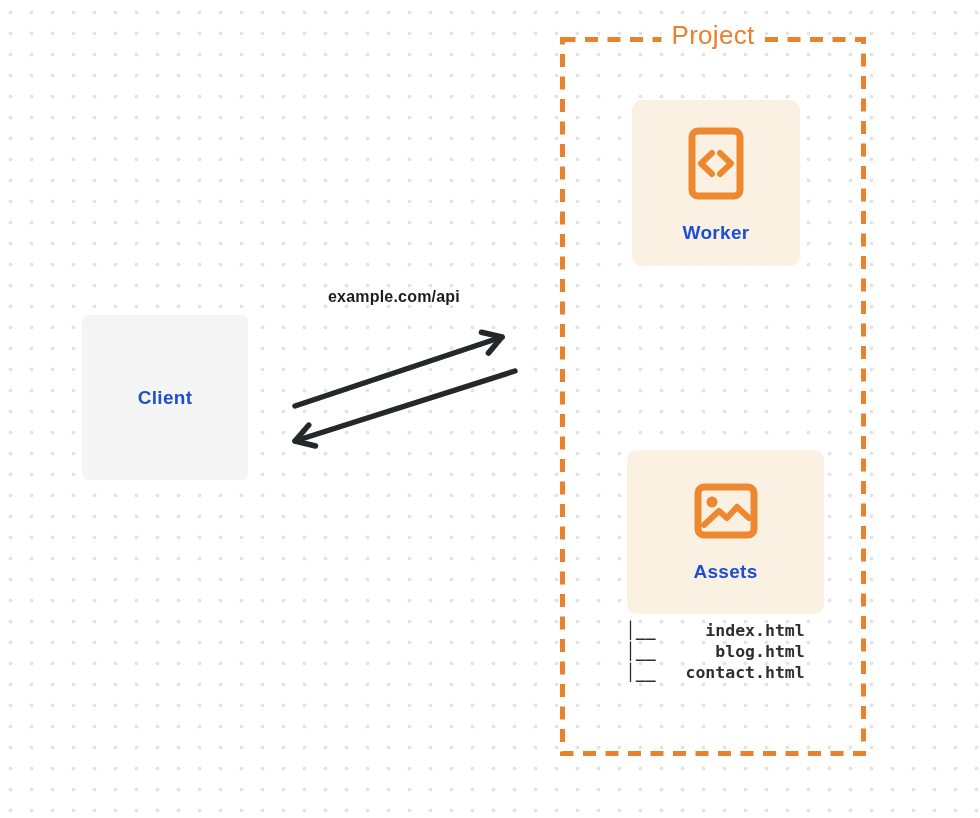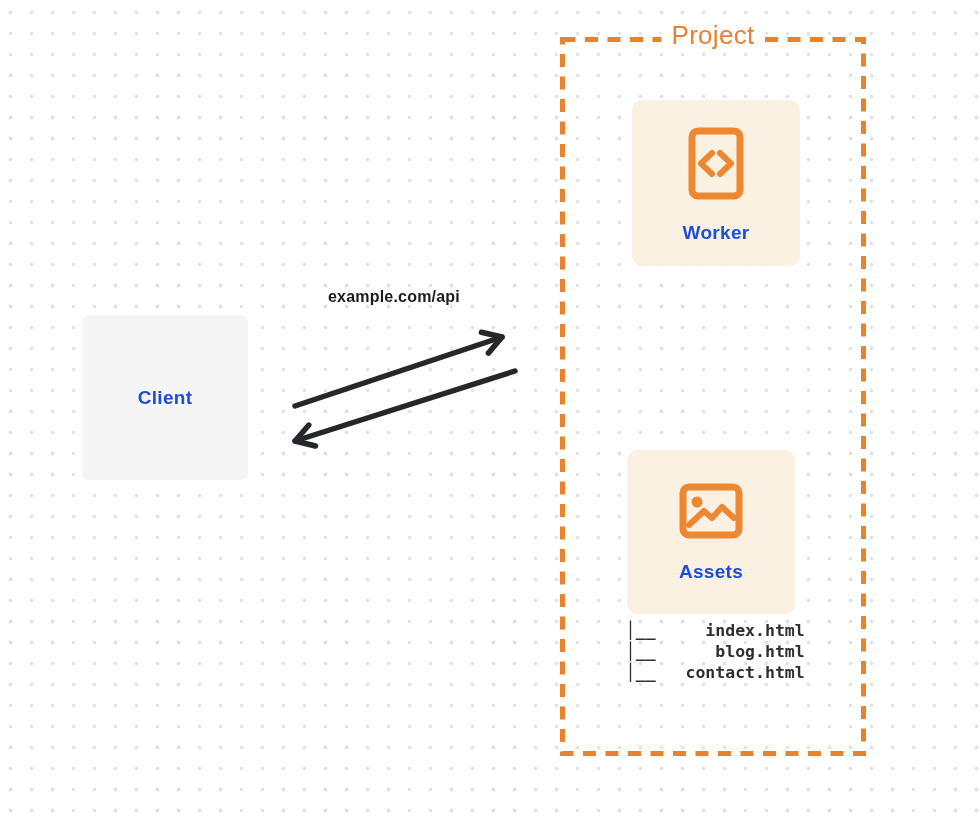--- a/index.html
+++ b/index.html
@@ -50,21 +50,21 @@
 
   
   .card {
     position: absolute;
     background: #fbf1e2;
     border-radius: 10px;
     box-sizing: border-box;
     display: flex; flex-direction: column; align-items: center;
   }
   .card.worker { left: 72px; top: 63px; width: 168px; height: 166px; padding-top: 27px; }
-  .card.assets { left: 67px; top: 413px; width: 168px; height: 164px; padding-top: 33px; }
+  .card.assets { left: 67px; top: 413px; width: 197px; height: 164px; padding-top: 33px; }
   .card .node-label { margin-top: 22px; }
 
   
   .file-tree {
     position: absolute; left: 46px; top: 583px;
     font-family: "DejaVu Sans Mono", monospace;
     font-size: 16.5px; line-height: 21px;
     font-weight: bold; color: #2e2e2e;
   }
   .tree-line { white-space: pre; }

